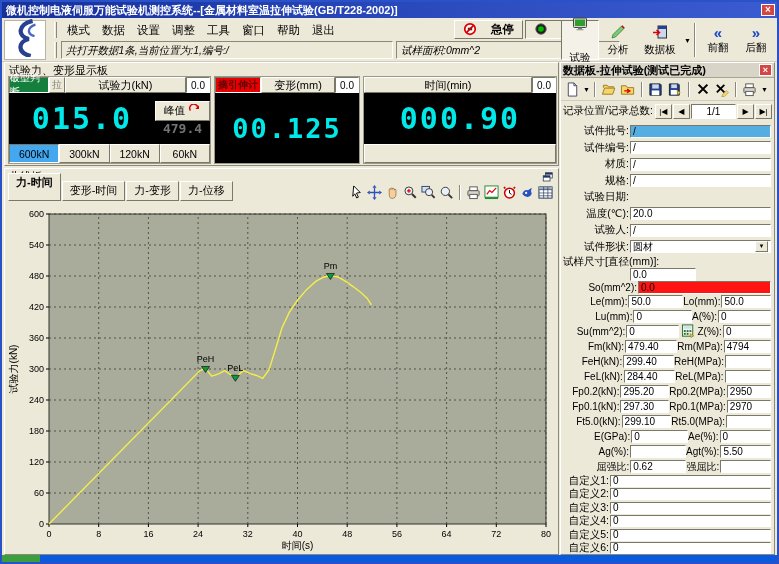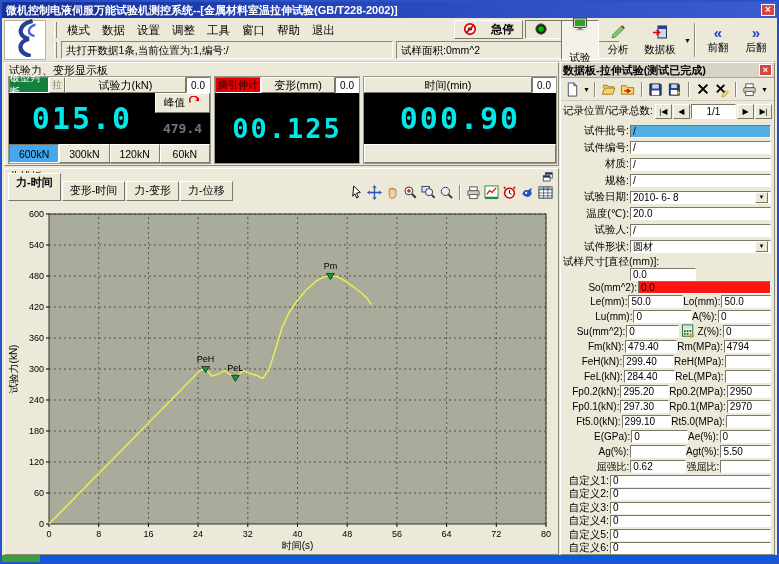--- a/index.html
+++ b/index.html
@@ -6,21 +6,21 @@
   *{box-sizing:border-box;}
   #window{position:relative;width:779px;height:564px;margin:0 auto;background:#ece9d8;border:2px solid #2a52c8;overflow:hidden;}
   .titlebar{position:absolute;left:0;top:0;width:775px;height:16px;background:linear-gradient(90deg,#16309c,#2c4cc0 60%,#3b5bd0);color:#fff;font-size:11px;font-weight:bold;line-height:16px;padding-left:4px;white-space:nowrap;}
   .win-close{position:absolute;right:2px;top:2px;width:14px;height:12px;background:#d64541;border:1px solid #fff;color:#fff;font-size:10px;line-height:10px;text-align:center;font-weight:bold;}
   .toolbar-zone{position:absolute;left:0;top:16px;width:775px;height:44px;background:#ece9d8;border-bottom:1px solid #cfccbe;}
   .logo-box{position:absolute;left:2px;top:2px;width:42px;height:40px;background:#fff;border:1px solid #b8b4a4;display:flex;align-items:center;justify-content:center;}
   .grip{width:3px;height:16px;border-left:1px solid #fff;border-right:1px solid #8a8878;margin:0 4px;}
   .menu-row{position:absolute;left:48px;top:3px;height:18px;display:flex;align-items:center;}
   .menu-item{font-size:11.5px;color:#000;padding:1px 6px;cursor:default;}
   .status-row{position:absolute;left:48px;top:22px;height:19px;display:flex;align-items:center;}
-  .status-box{height:18px;background:#ece9d8;border:1px solid;border-color:#8a8878 #fff #fff #8a8878;font-size:10.5px;line-height:16px;padding:0 4px;color:#000;}
+  .status-box{height:18px;background:#ece9d8;border:1px solid;border-color:#8a8878 #fff #fff #8a8878;font-size:10.5px;line-height:16px;padding:0 4px;color:#000;font-style:italic;}
   .sb1{width:332px;}
   .sb2{width:224px;margin-left:3px;}
   .estop-zone{position:absolute;left:452px;top:2px;height:19px;display:flex;}
   .chunky-btn{height:19px;display:flex;align-items:center;gap:14px;font-size:11.5px;font-weight:bold;padding:0 8px;background:#ece9d8;border:1px solid;border-color:#fff #7a7868 #7a7868 #fff;}
   .chunky-btn.pressed{border-color:#7a7868 #fff #fff #7a7868;}
   .bigbtn-zone{position:absolute;right:2px;top:1px;height:42px;display:flex;align-items:center;}
   .big-btn{width:38px;height:40px;display:flex;flex-direction:column;align-items:center;justify-content:center;font-size:10.5px;color:#000;border:1px solid transparent;}
   .big-btn.pressed{border-color:#7a7868 #fff #fff #7a7868;background:#f4f2e8;gap:16px;}
   .big-btn .cap{margin-top:1px;white-space:nowrap;}
   .caret{font-size:7px;color:#000;align-self:center;margin-left:1px;}
@@ -34,21 +34,21 @@
   .g-force{left:3px;width:203px;}
   .g-deform{left:209px;width:146px;}
   .g-time{left:358px;width:194px;}
   .g-head{height:16px;display:flex;}
   .hbtn{font-size:10px;display:flex;align-items:center;justify-content:center;border:1px solid;border-color:#fff #7a7868 #7a7868 #fff;background:#ece9d8;}
   .hbtn.blue{background:#15803d;color:#fff;border-color:#7a7868 #fff #fff #7a7868;}
   .hbtn.red{background:#e80000;color:#5b0000;font-weight:bold;border-color:#7a7868 #fff #fff #7a7868;}
   .hbtn.dis{color:#8a8878;}
   .hlabel{flex:1;font-size:11px;display:flex;align-items:center;justify-content:center;border:1px solid;border-color:#fff #7a7868 #7a7868 #fff;}
   .hval{width:24px;font-size:10px;display:flex;align-items:center;justify-content:center;background:#fff;border:1px solid;border-color:#7a7868 #fff #fff #7a7868;}
-  .g-body{flex:1;display:flex;background:#000;}
+  .g-body{flex:1;display:flex;background:#000;align-items:center;}
   .lcd{flex:1;display:flex;align-items:center;justify-content:center;background:#000;color:#00e8e8;font-family:"DejaVu Sans Mono",monospace;font-weight:bold;letter-spacing:2px;}
   .lcd-main{font-size:30px;}
   .peak-col{width:55px;display:flex;flex-direction:column;}
   .peak-row{height:20px;background:#ece9d8;border:1px solid;border-color:#fff #7a7868 #7a7868 #fff;display:flex;align-items:center;justify-content:center;gap:3px;font-size:10.5px;}
   .peak-lcd{flex:1;display:flex;align-items:center;justify-content:center;background:#000;color:#737373;font-family:"DejaVu Sans Mono",monospace;font-size:13px;font-weight:bold;}
   .g-ranges{height:19px;display:flex;}
   .rbtn{flex:1;font-size:10.5px;display:flex;align-items:center;justify-content:center;background:#ece9d8;border:1px solid;border-color:#fff #7a7868 #7a7868 #fff;}
   .rbtn.active{background:#44a8f0;border-color:#7a7868 #fff #fff #7a7868;}
   .g-empty{height:19px;background:#ece9d8;border:1px solid;border-color:#fff #7a7868 #7a7868 #fff;}
 
@@ -504,24 +504,20 @@
             </span>
           </div>
           <div class="frow">
             <span class="flabel">规格:</span>
             <span class="finput">
               <span>/</span>
             </span>
           </div>
           <div class="frow">
             <span class="flabel">试验日期:</span>
-            <span class="finput">
-              <span>2010- 6- 8</span>
-              <span class="combo">▼</span>
-            </span>
           </div>
           <div class="frow">
             <span class="flabel">温度(℃):</span>
             <span class="finput">
               <span>20.0</span>
             </span>
           </div>
           <div class="frow">
             <span class="flabel">试验人:</span>
             <span class="finput">

